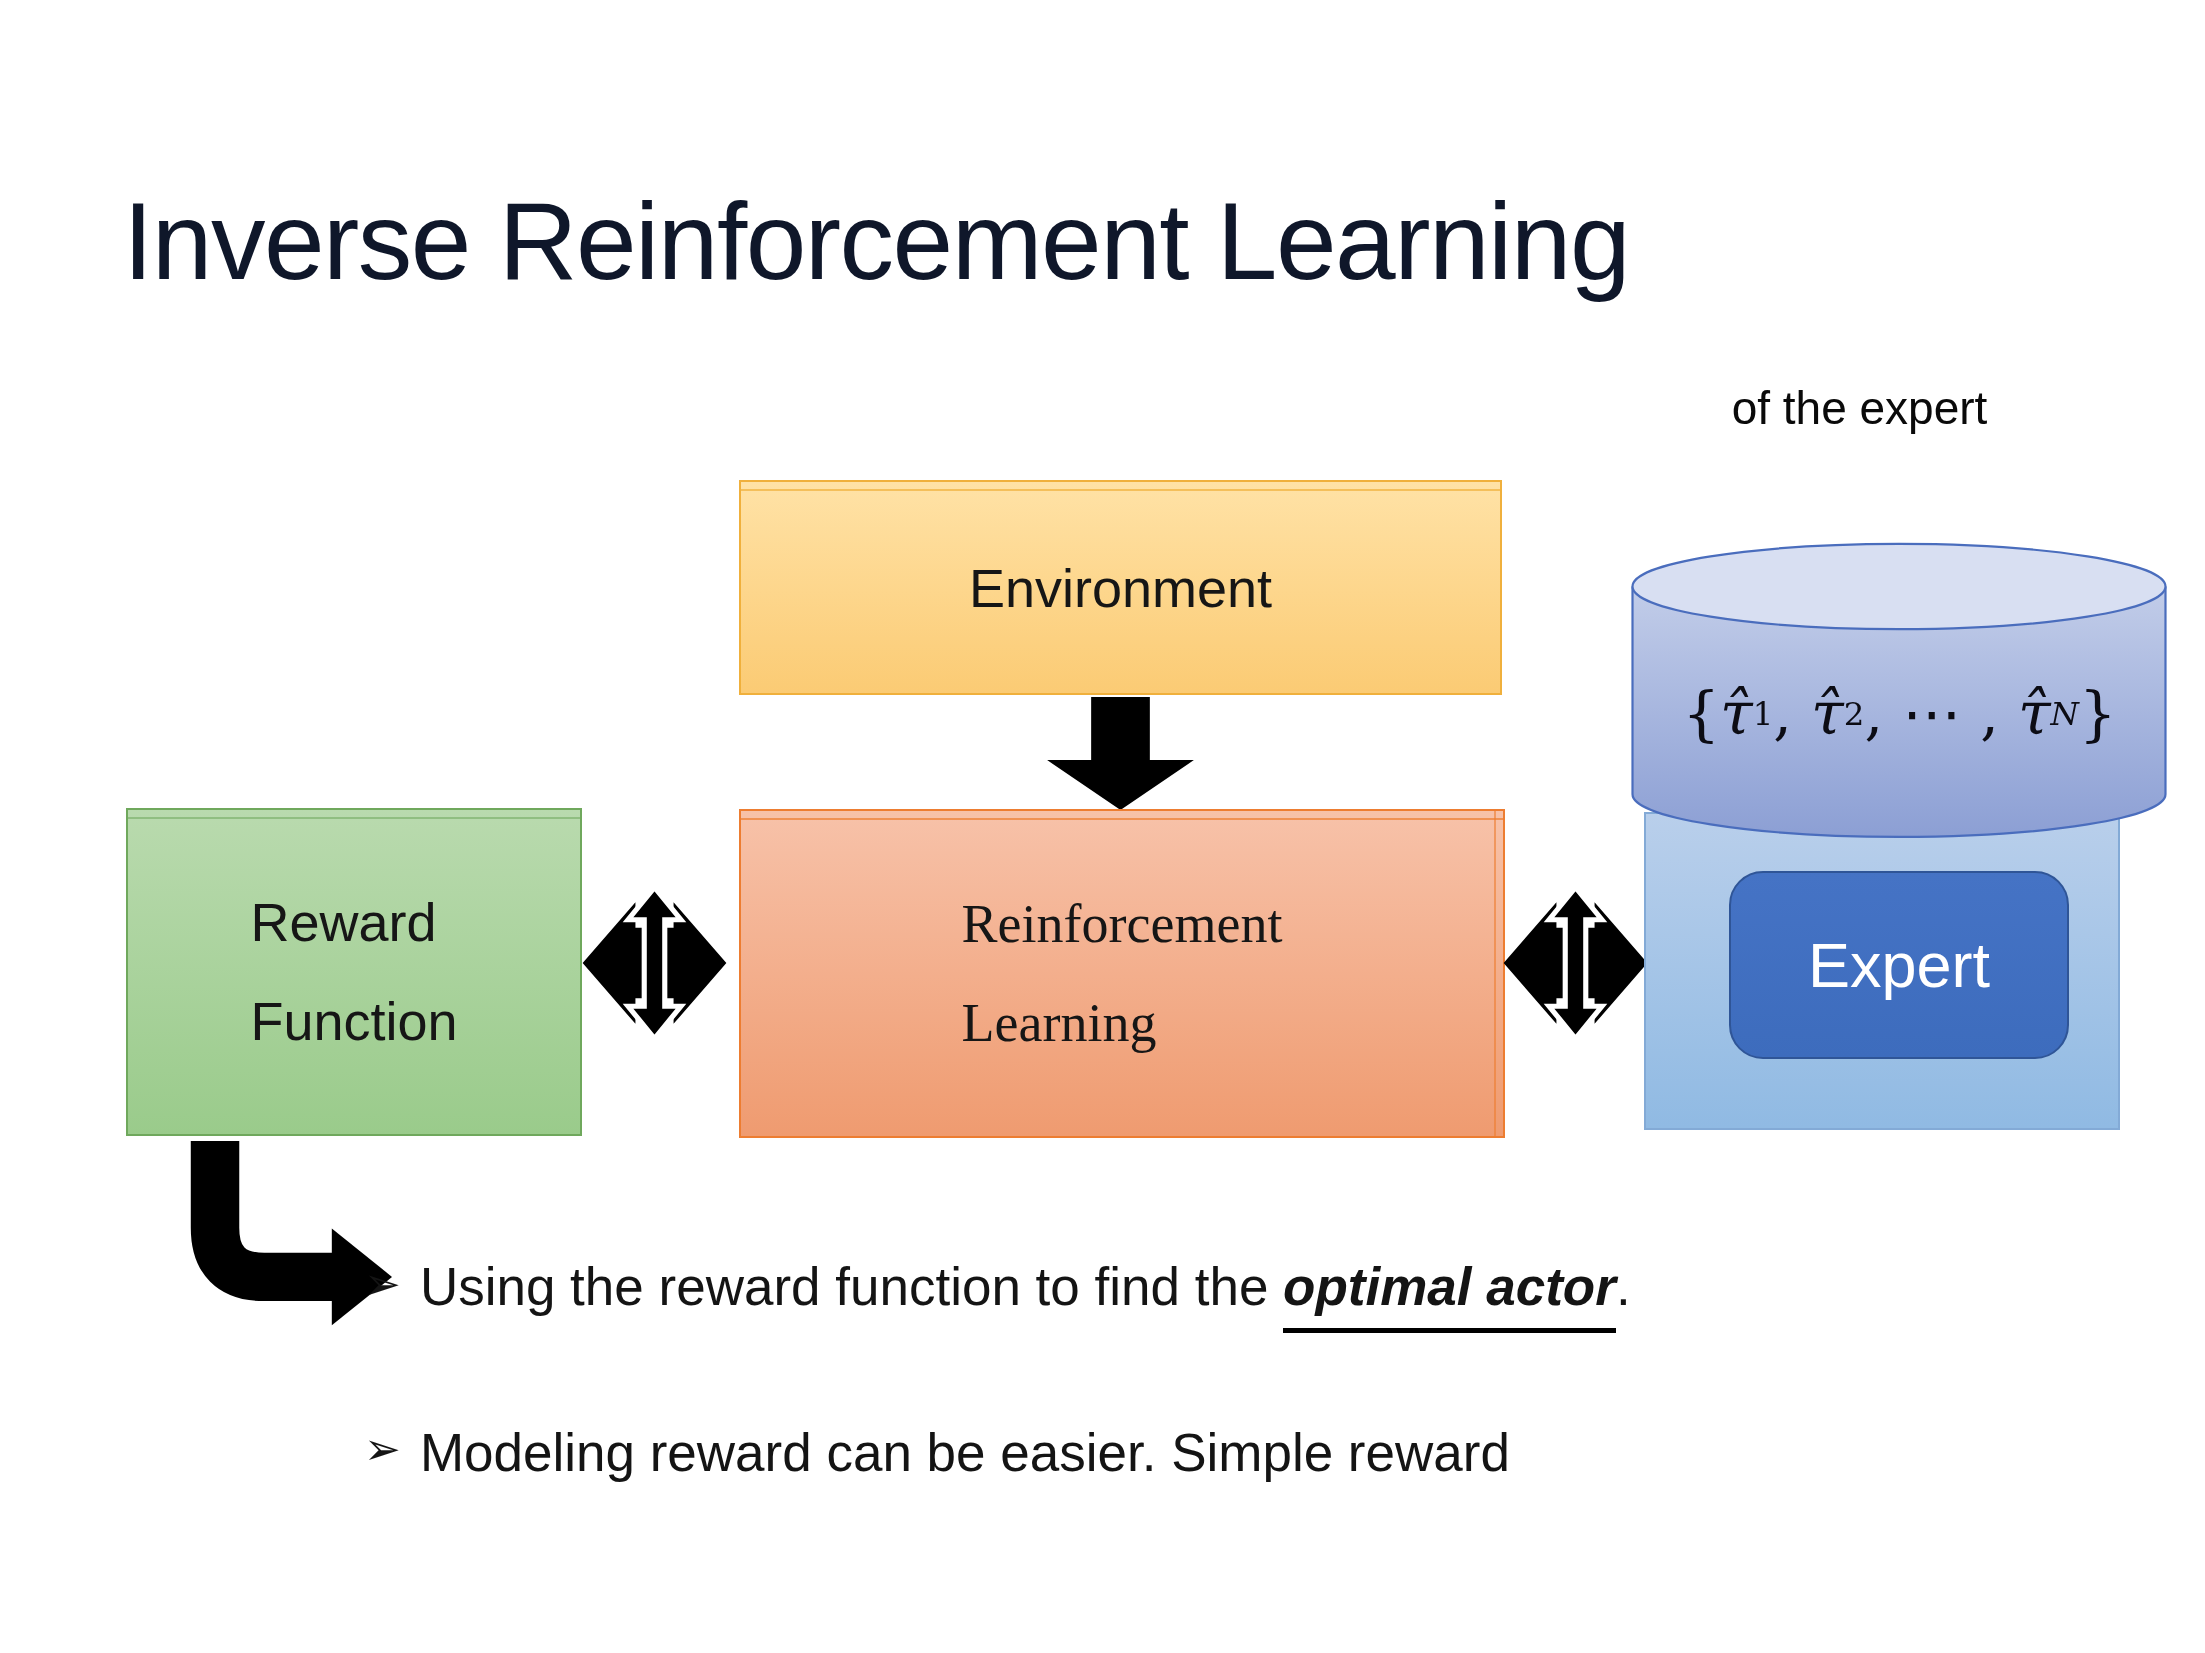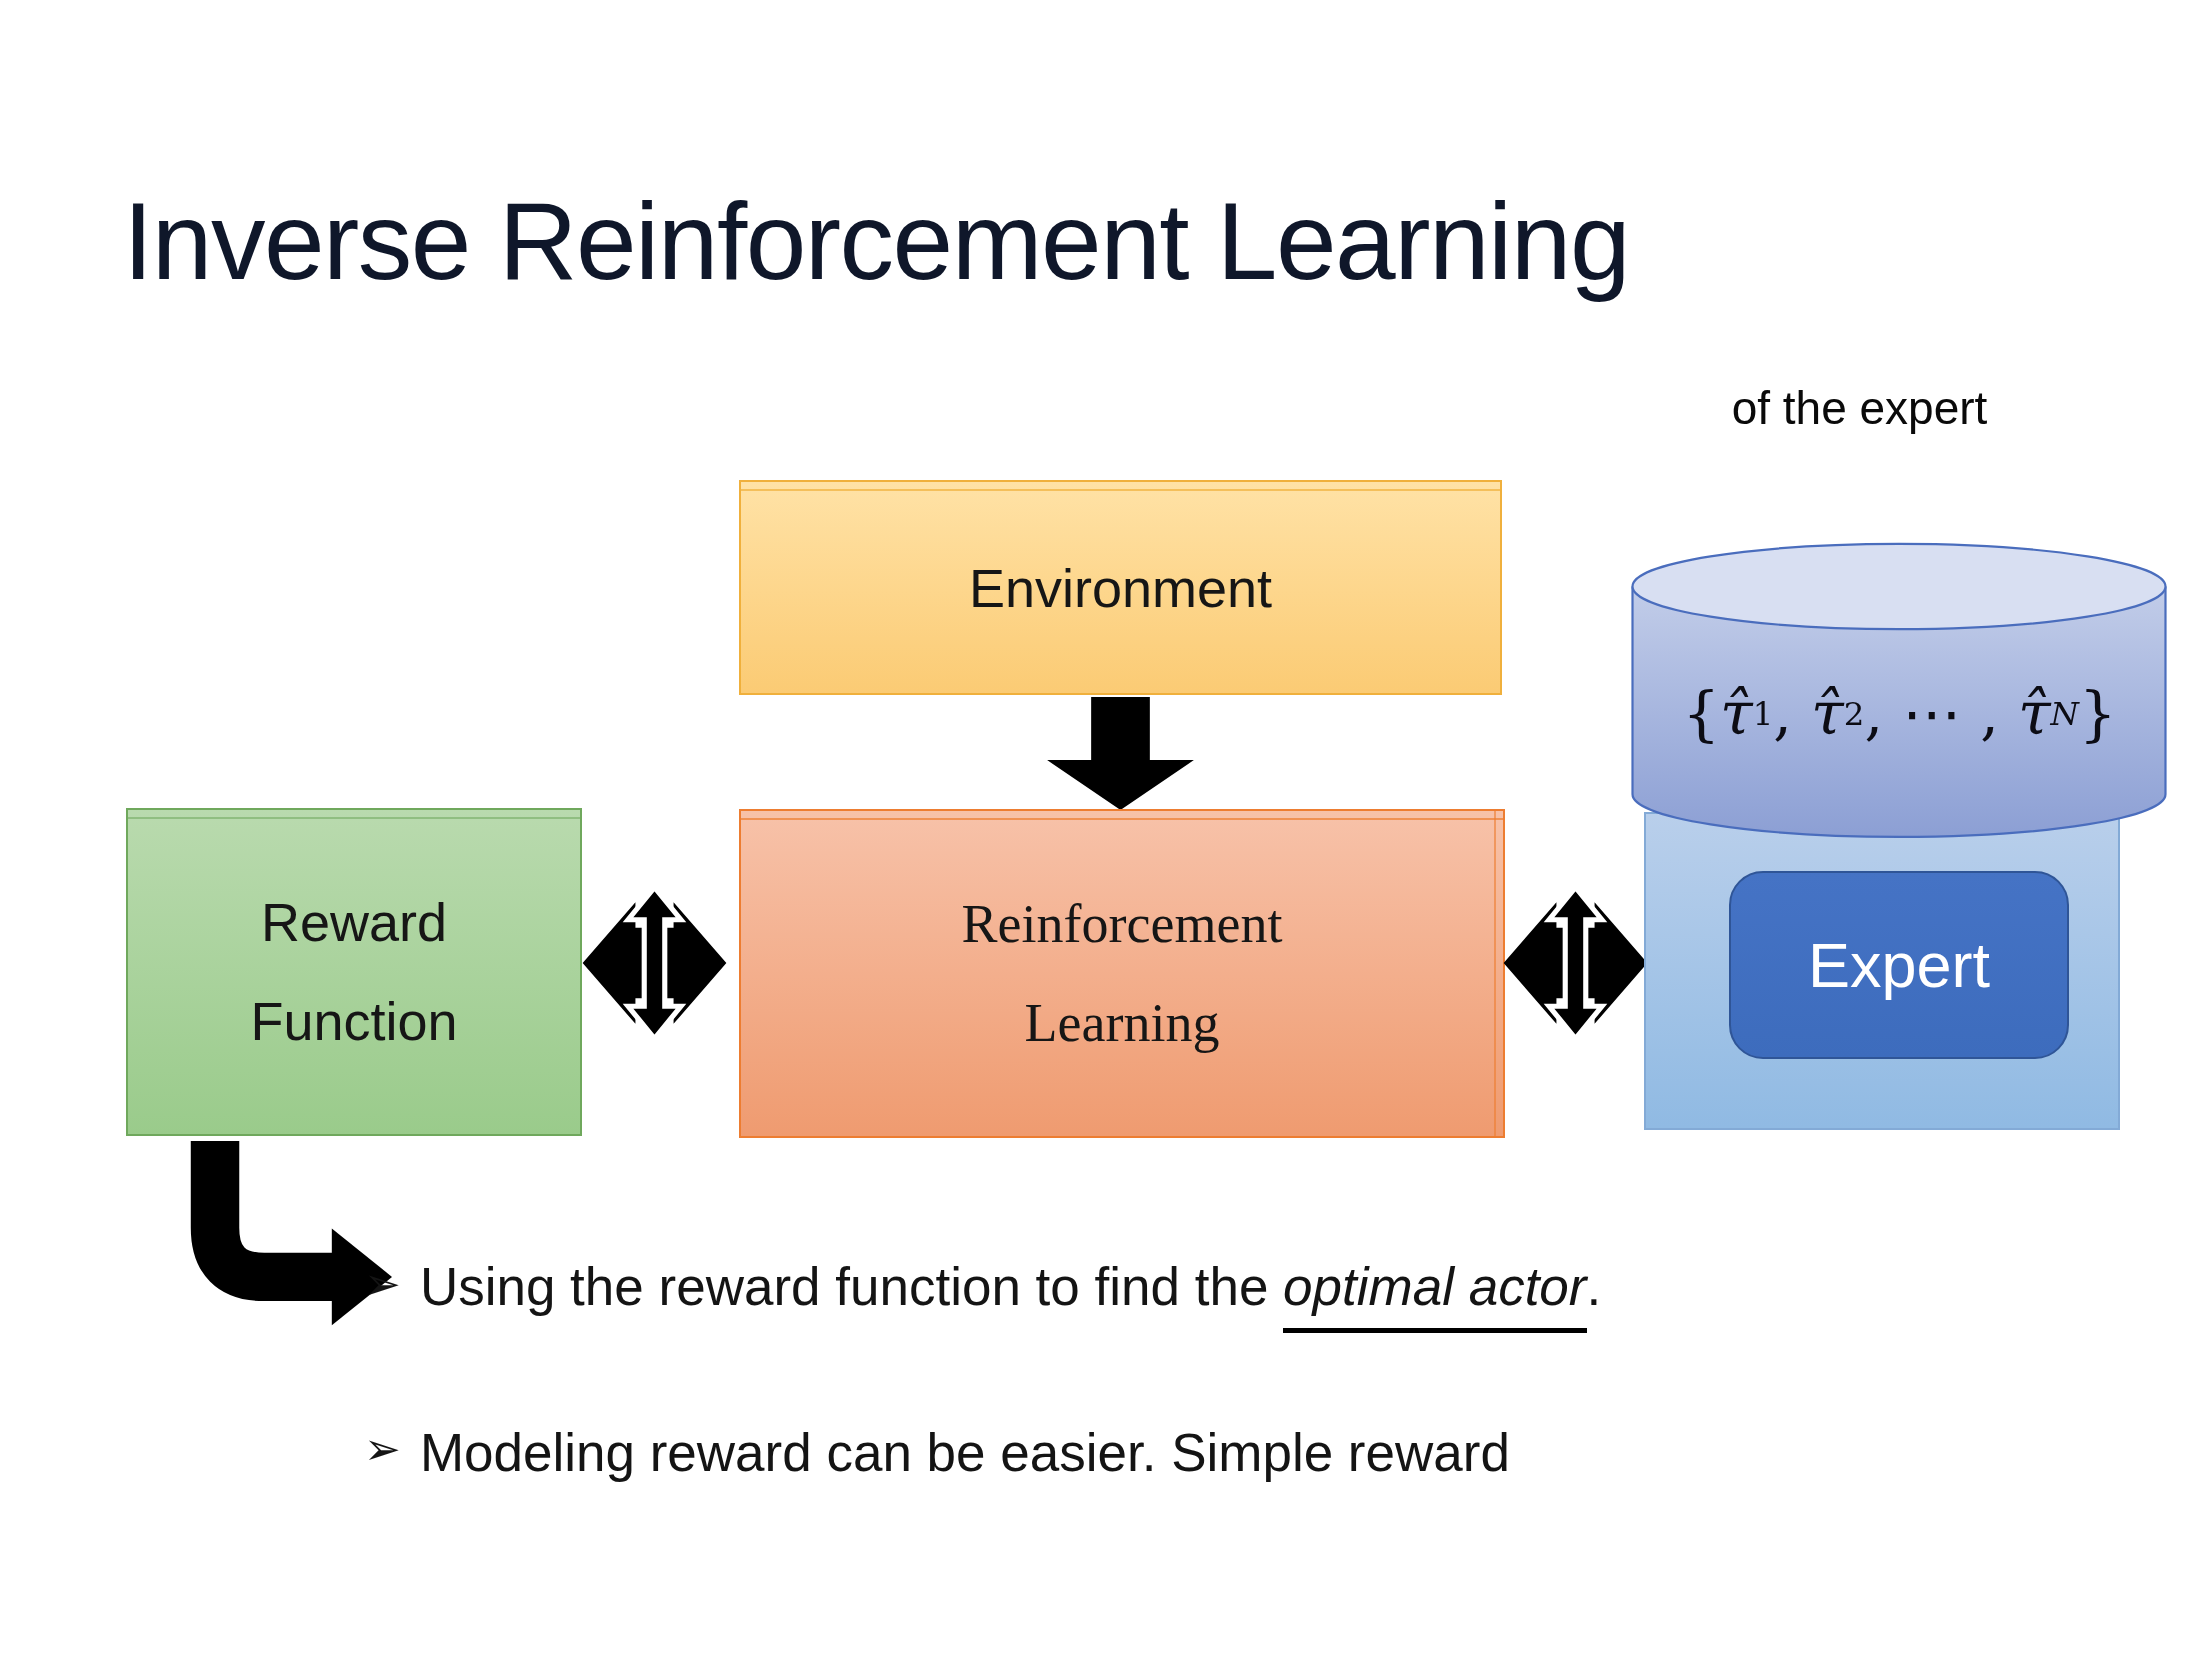--- a/index.html
+++ b/index.html
@@ -9,21 +9,21 @@
 
   .abs{position:absolute;}
 
   .title{left:123px;top:178px;width:1985px;font-size:109px;letter-spacing:-1.5px;
          color:#0f172a;white-space:nowrap;}
 
   .annotation{left:1580px;top:373px;width:559px;text-align:center;
               font-size:46px;line-height:71px;color:#0a0a0a;}
 
   .shape-box{box-sizing:border-box;display:flex;align-items:center;justify-content:center;
-             text-align:center;font-size:54px;line-height:88px;color:#161616;}
+             text-align:left;font-size:54px;line-height:88px;color:#161616;}
 
   .box-env{left:739px;top:480px;width:763px;height:215px;
            background:linear-gradient(180deg,var(--env_fill_top),var(--env_fill_bottom));
            border:2.9px solid var(--env_border);}
   .box-reward{left:126px;top:808px;width:456px;height:328px;
            background:linear-gradient(180deg,var(--reward_fill_top),var(--reward_fill_bottom));
            border:2.9px solid var(--reward_border);line-height:99px;}
   .box-rl{left:739px;top:809px;width:766px;height:329px;
            background:linear-gradient(180deg,var(--rl_fill_top),var(--rl_fill_bottom));
            border:2.9px solid var(--rl_border);line-height:99px;font-family:Liberation Serif, serif;}
@@ -55,21 +55,21 @@
   .formula .it{font-style:italic;}
   .formula .gap{margin-right:19px;}
 
   .bullets-font{font-size:53px;color:#141414;}
   .bullet{display:flex;align-items:flex-start;}
   .bullet-1{left:364px;top:1250px;width:1764px;line-height:74px;}
   .bullet-2{left:364px;top:1403px;width:1764px;line-height:99px;}
   .marker{font-family:"DejaVu Sans",sans-serif;font-size:44px;line-height:68px;
           margin-right:19px;flex:0 0 auto;}
   .bullet-2 .marker{line-height:91px;}
-  .em{font-weight:normal;font-style:italic;border-bottom:5.1px solid #000;padding-bottom:11.8px;}
+  .em{font-weight:bold;font-style:italic;border-bottom:5.1px solid #000;padding-bottom:11.8px;}
 </style>
 </head>
 <body>
 
 <div class="slide">
 
   <div class="abs title">Inverse Reinforcement Learning</div>
 
   <div class="abs annotation">
     <div>of the expert</div>

